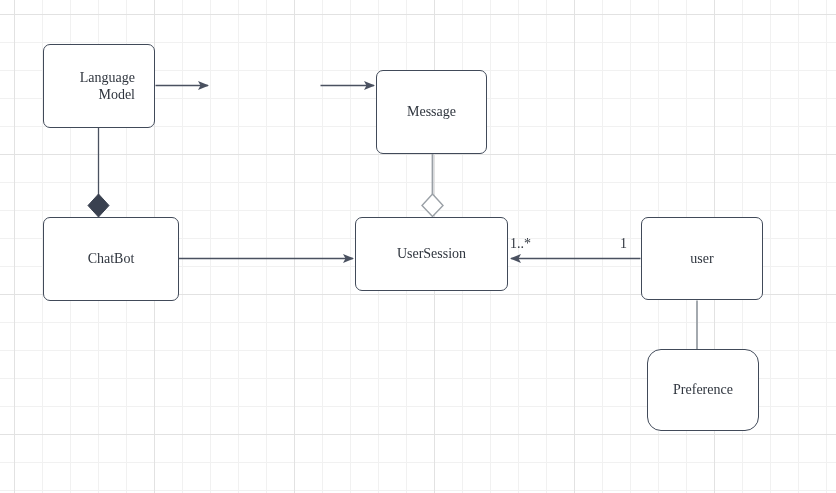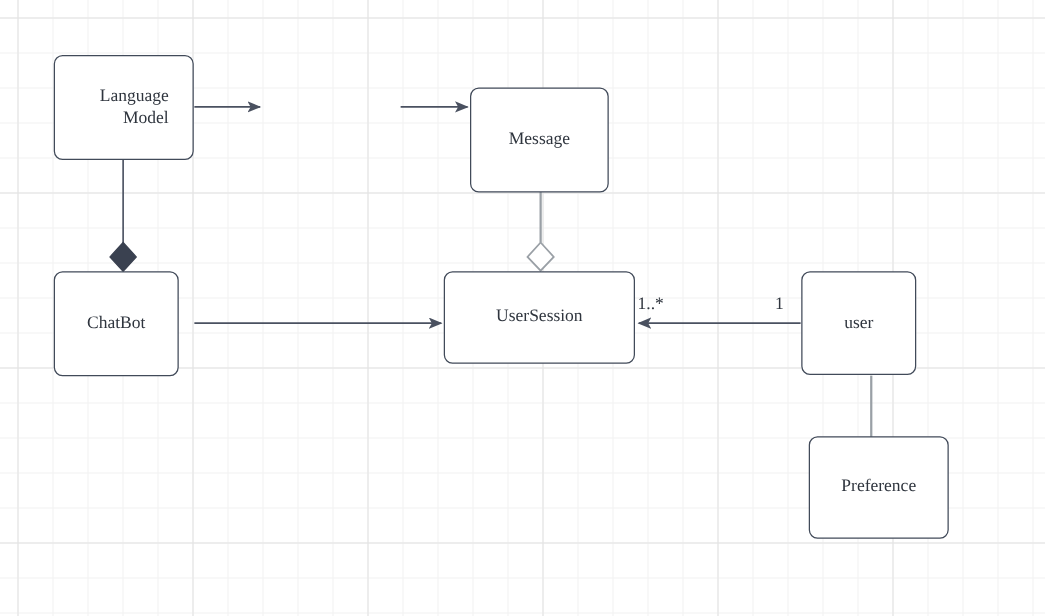--- a/index.html
+++ b/index.html
@@ -29,24 +29,24 @@
     text-align:center;
     color:#2f353e;
     font-size:14px;
     line-height:1.25;
   }
   .node .lbl{display:block;}
   #n-language-model{left:43px;top:44px;width:112px;height:84px;text-align:right;}
   #n-language-model .lbl{width:72px;}
   #n-response{left:210px;top:43px;width:110px;height:82px;}
   #n-message{left:376px;top:43px;width:111px;height:84px;margin-top:27px;}
-  #n-chatbot{left:43px;top:217px;width:100px;height:84px;}
+  #n-chatbot{left:43px;top:217px;width:136px;height:84px;}
   #n-usersession{left:355px;top:217px;width:153px;height:74px;}
-  #n-user{left:641px;top:217px;width:92px;height:83px;}
-  #n-preference{left:647px;top:349px;width:112px;height:82px;}
+  #n-user{left:641px;top:217px;width:122px;height:83px;}
+  #n-preference{left:647px;top:349px;width:112px;height:82px;border-radius:14px;}
   .mult{
     position:absolute;
     color:#2f353e;
     font-size:14px;
     line-height:1;
   }
   #mult-target{left:510px;top:237px;}
   #mult-source{left:620px;top:237px;}
 </style>
 </head>

